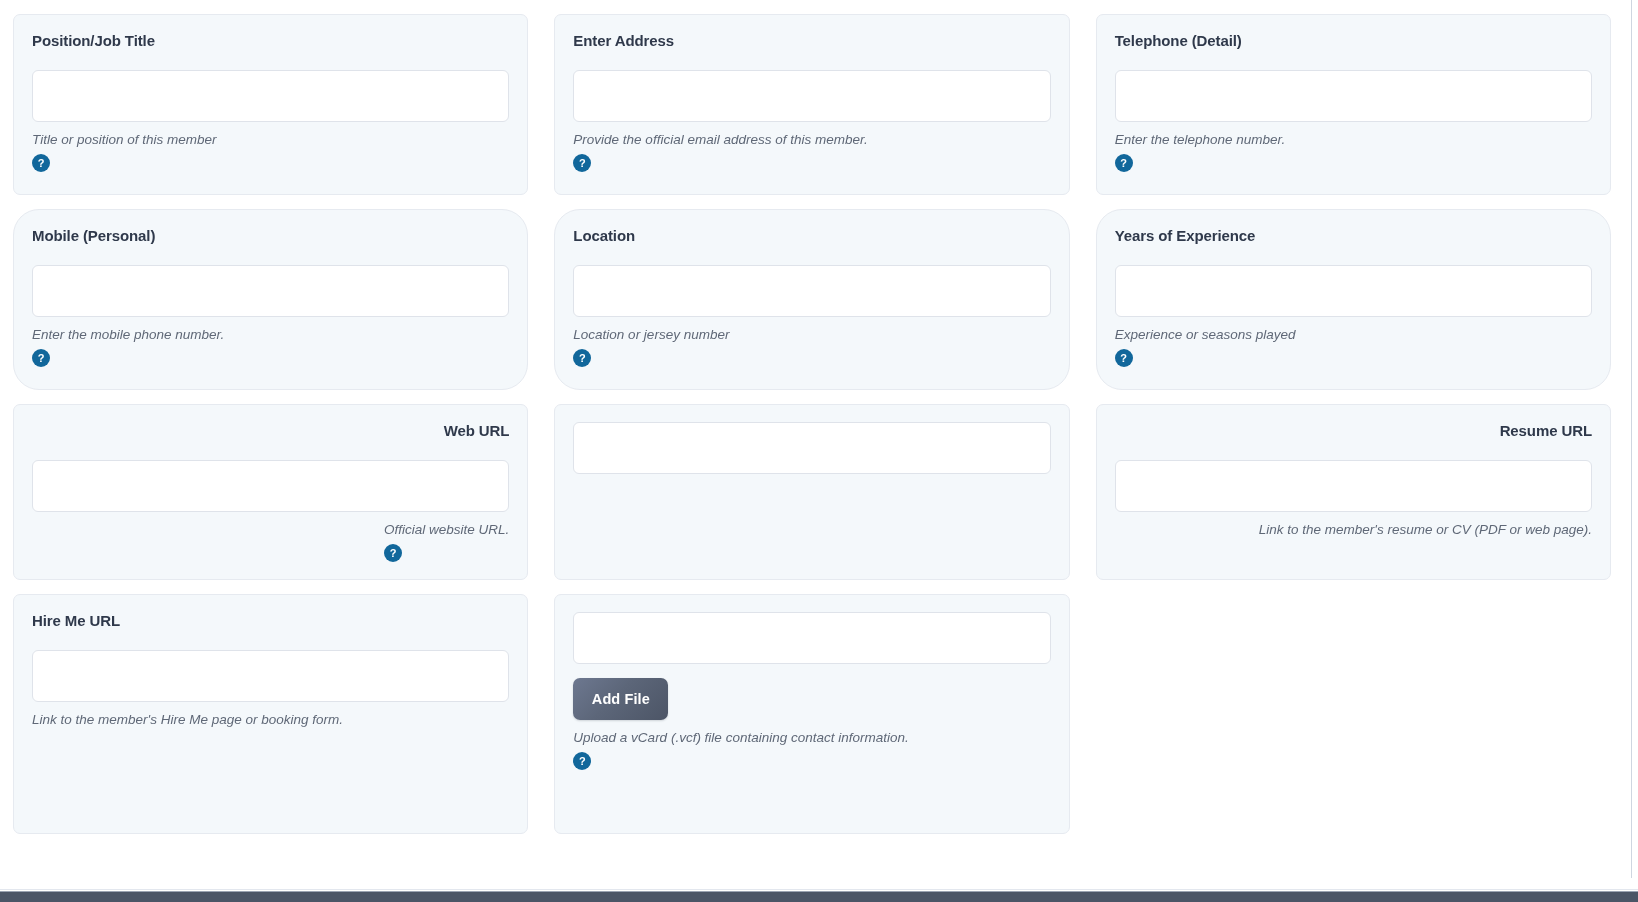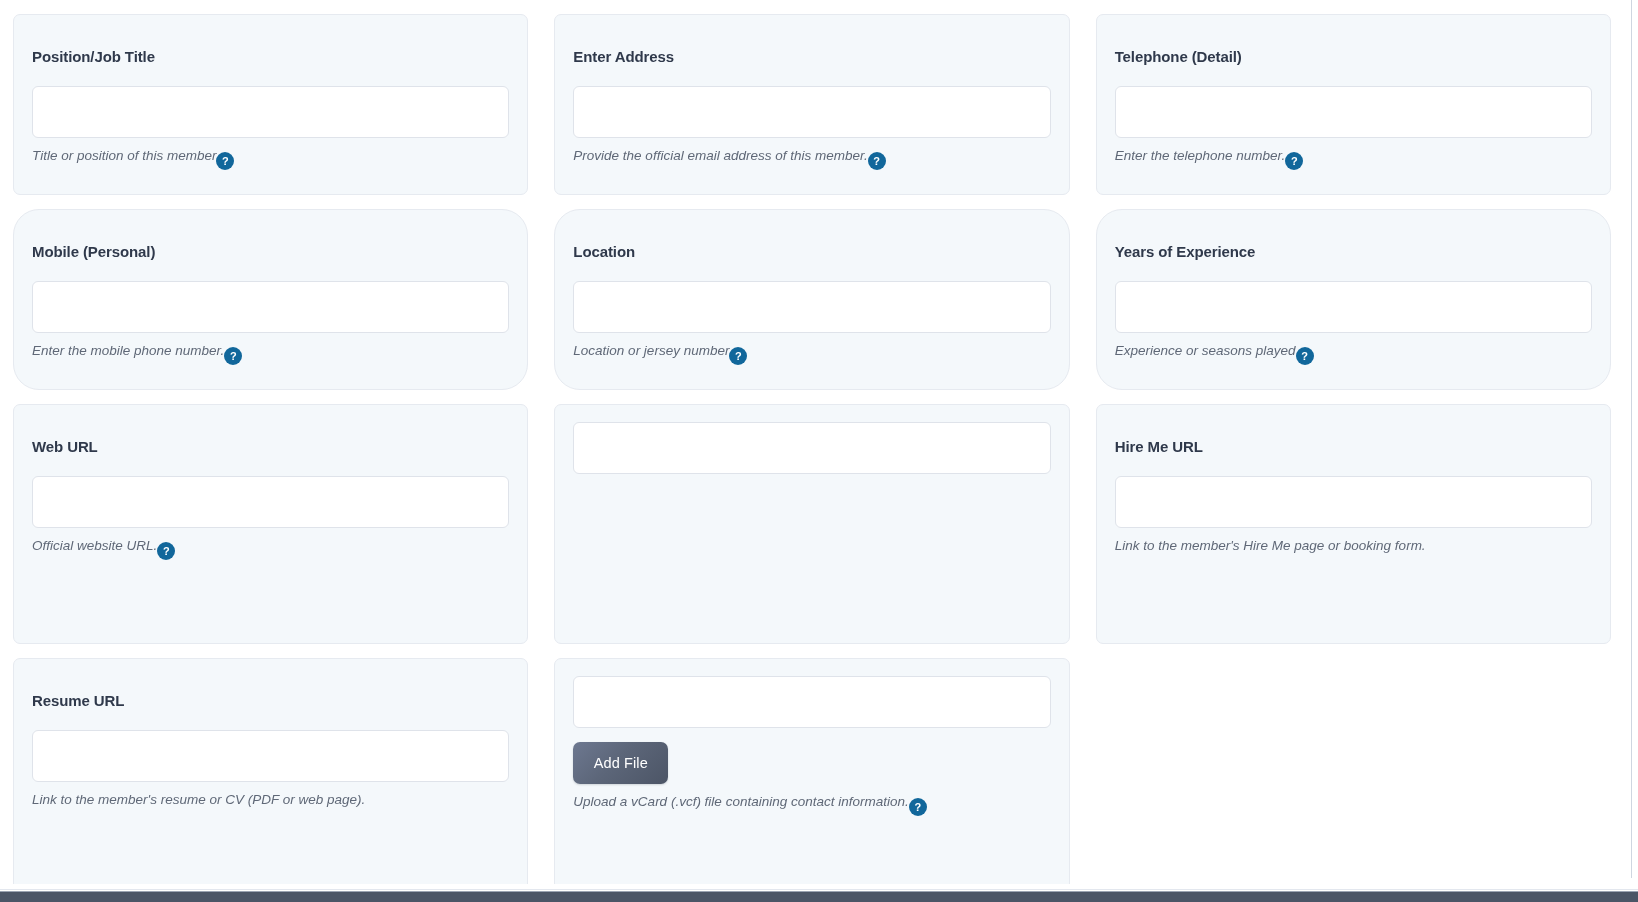--- a/index.html
+++ b/index.html
@@ -79,51 +79,51 @@
     width: 100%;
     background: #f4f8fb;
     border: 1px solid #e6eaf0;
     border-radius: 7px;
     padding: 17px 18px 16px 18px;
     display: flex;
     flex-direction: column;
   }
   .card.r1 { min-height: 181px; }
   .card.r2 { min-height: 181px; border-radius: 26px; }
-  .card.r3 { min-height: 176px; }
+  .card.r3 { min-height: 176px; align-items: flex-end; }
   .card.r4 { min-height: 240px; }
 
   .card-title {
     font-size: 15px;
     font-weight: bold;
     color: #2f394b;
     letter-spacing: -0.1px;
     line-height: 1.2;
-    margin: 16px 0 20px 0;
+    margin: 0 0 20px 0;
   }
 
   .field-input {
     display: block;
     width: 100%;
     height: 52px;
     background: #ffffff;
     border: 1px solid #dfe3ea;
     border-radius: 6px;
     padding: 0 12px;
     font-family: "Liberation Sans", sans-serif;
     font-size: 14px;
     color: #333c4d;
     outline: none;
   }
   .field-input::placeholder { color: #b8bfcb; }
 
   .help-row {
     margin-top: 9px;
     display: flex;
-    flex-direction: row;
+    flex-direction: column;
     align-items: flex-start;
   }
   .help-text {
     font-size: 13.5px;
     font-style: italic;
     color: #5f6877;
     line-height: 1.35;
   }
   .help-icon {
     margin-top: 5px;
@@ -146,21 +146,21 @@
     margin-top: 14px;
     align-self: flex-start;
     min-width: 95px;
     padding: 13px 6px;
     border: none;
     border-radius: 7px;
     background: linear-gradient(135deg, #6d7890 0%, #5c6679 45%, #4c5566 100%);
     color: #ffffff;
     font-family: "Liberation Sans", sans-serif;
     font-size: 14.5px;
-    font-weight: normal;
+    font-weight: bold;
     letter-spacing: 0.1px;
     cursor: pointer;
     box-shadow: 0 1px 2px rgba(40,48,62,0.18);
   }
 
   .spacer-col { width: 33.3333%; }
 </style>
 </head>
 <body>
 
@@ -245,36 +245,36 @@
       </div>
     </div>
 
     <div class="col">
       <div class="card r3">
         <input class="field-input" type="text" value="" style="">
       </div>
     </div>
 
     <div class="col">
+      <div class="card r3">
+        <div class="card-title">Resume URL</div>
+        <input class="field-input" type="text" value="" style="">
+        <div class="help-row">
+          <div class="help-text">Link to the member's resume or CV (PDF or web page).</div>
+
+        </div>
+      </div>
+    </div>
+
+    <div class="col">
       <div class="card r4">
         <div class="card-title">Hire Me URL</div>
         <input class="field-input" type="text" value="" style="">
         <div class="help-row">
           <div class="help-text">Link to the member's Hire Me page or booking form.</div>
-
-        </div>
-      </div>
-    </div>
-
-    <div class="col">
-      <div class="card r3">
-        <div class="card-title">Resume URL</div>
-        <input class="field-input" type="text" value="" style="">
-        <div class="help-row">
-          <div class="help-text">Link to the member's resume or CV (PDF or web page).</div>
 
         </div>
       </div>
     </div>
 
     <div class="col">
       <div class="card r4">
         <input class="field-input" type="text" value="" style="">
         <button class="add-file-btn">Add File</button>
         <div class="help-row">

